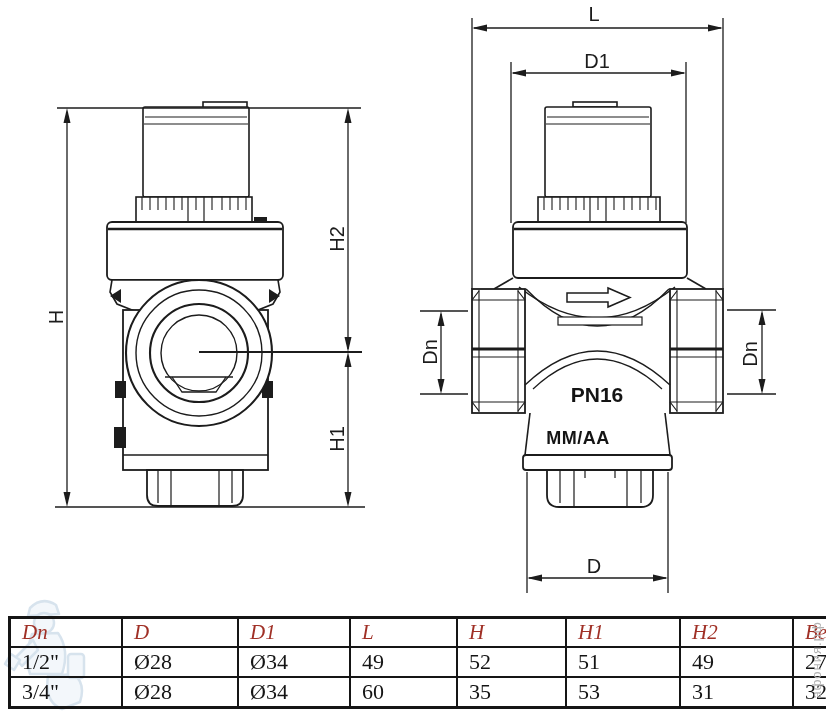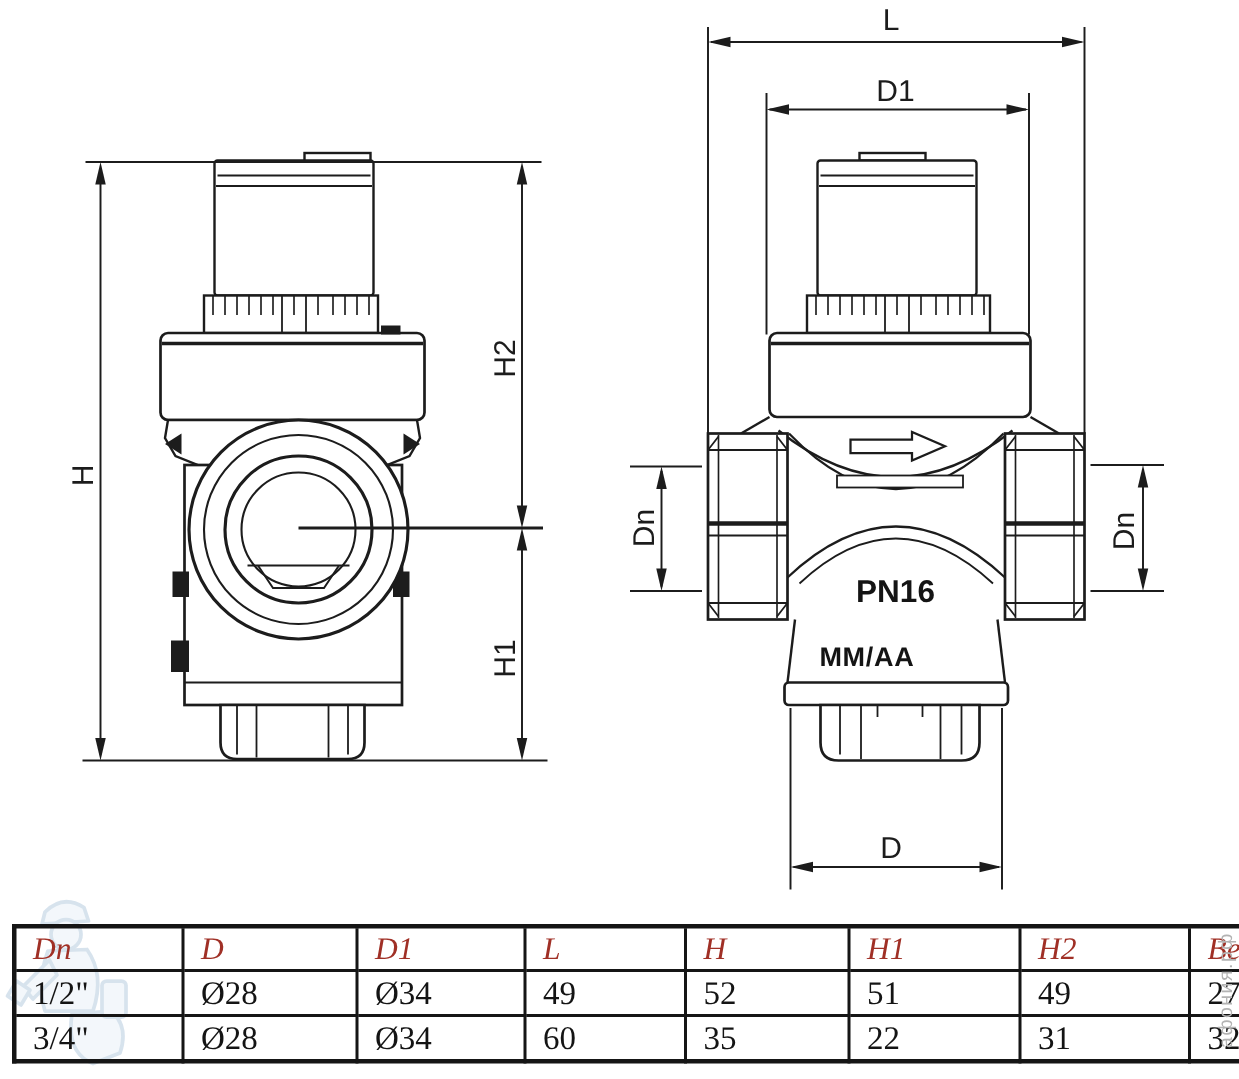--- a/index.html
+++ b/index.html
@@ -225,21 +225,21 @@
         <td>51</td>
         <td>49</td>
         <td>275</td>
       </tr>
       <tr>
         <td>3/4"</td>
         <td>Ø28</td>
         <td>Ø34</td>
         <td>60</td>
         <td>35</td>
-        <td>22</td>
+        <td>53</td>
         <td>31</td>
         <td>326</td>
       </tr>
     </tbody>
   </table>
 
   <span id="wm-site">афония.рф</span>
 </div>
 
 </body></html>

